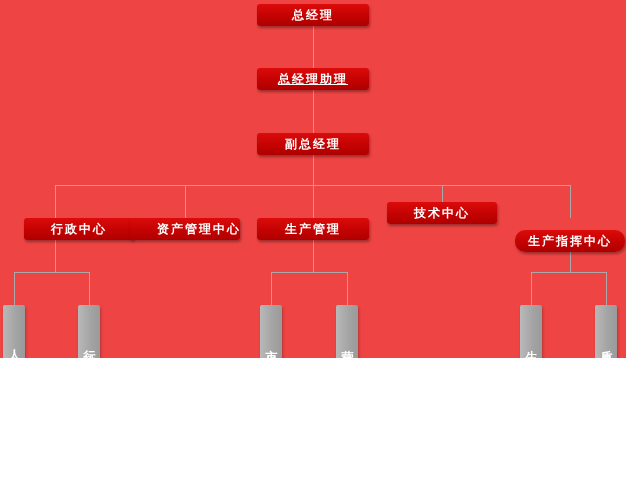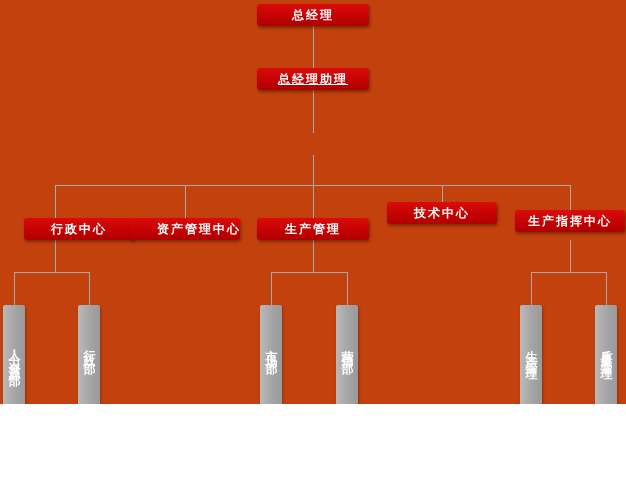--- a/index.html
+++ b/index.html
@@ -2,22 +2,22 @@
 <html><head>
 <meta charset="utf-8">
 <style>
   * { box-sizing: border-box; }
   html, body { margin: 0; padding: 0; background: #fff; }
   body { font-family: "DejaVu Sans", "Liberation Sans", sans-serif; }
 
   .canvas {
     position: relative;
     width: 626px;
-    height: 404px;
-    background: #c2410c;
+    height: 358px;
+    background: #ef4444;
     overflow: hidden;
   }
 
   
   .line { position: absolute; background: #a9a9a9; }
   .line.v { width: 1px; }
   .line.h { height: 1px; }
 
   
   .node {
@@ -84,26 +84,27 @@
   <div class="line v" style="left:271px; top:272px; height:33px;"></div>
   <div class="line v" style="left:347px; top:272px; height:33px;"></div>
 
   <div class="line v" style="left:570px; top:240px; height:32px;"></div>
   <div class="line h" style="left:531px; top:272px; width:75px;"></div>
   <div class="line v" style="left:531px; top:272px; height:33px;"></div>
   <div class="line v" style="left:606px; top:272px; height:33px;"></div>
 
   <div class="node" style="left:257px; top:4px;   width:112px;">总经理</div>
   <div class="node" style="left:257px; top:68px;  width:112px;text-decoration:underline;">总经理助理</div>
+  <div class="node" style="left:257px; top:133px; width:112px;">副总经理</div>
 
   <div class="node" style="left:0px;   top:218px; width:110px;margin-left:24px;">行政中心</div>
   <div class="node" style="left:130px; top:218px; width:110px;padding-left:28px;">资产管理中心</div>
   <div class="node" style="left:257px; top:218px; width:112px;">生产管理</div>
   <div class="node" style="left:387px; top:202px; width:110px;">技术中心</div>
-  <div class="node" style="left:515px; top:210px; width:110px;">生产指挥中心</div>
+  <div class="node" style="left:515px; top:230px; width:110px;border-radius:10px;">生产指挥中心</div>
 
   <div class="bar" style="left:3px;   top:305px;">
     <span class="vtext">人力资源部</span>
   </div>
   <div class="bar" style="left:78px;  top:305px;">
     <span class="vtext">行政部</span>
   </div>
   <div class="bar" style="left:260px; top:305px;">
     <span class="vtext">市场部</span>
   </div>

